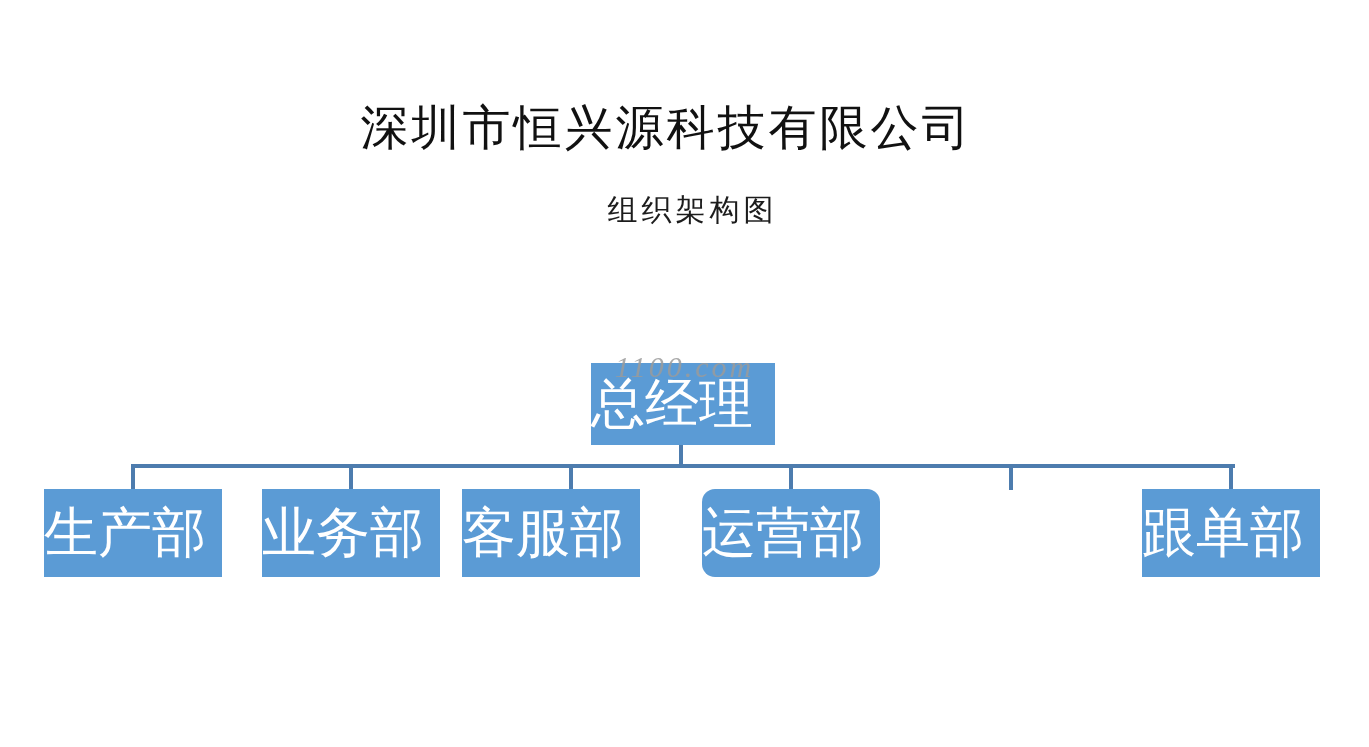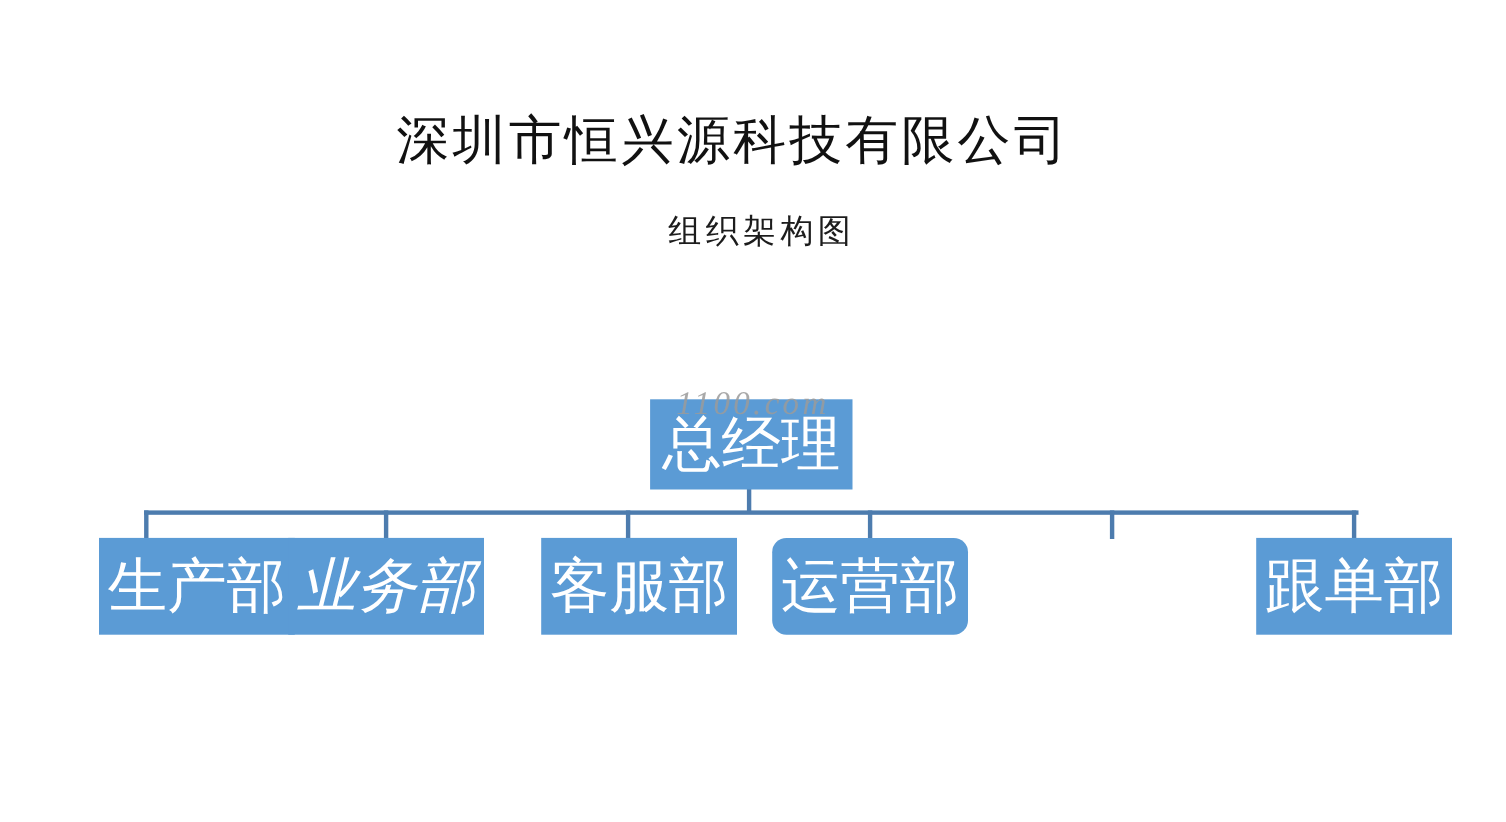--- a/index.html
+++ b/index.html
@@ -61,43 +61,42 @@
     color: var(--watermark-text);
     opacity: 0.85;
     z-index: 5;
     pointer-events: none;
     white-space: nowrap;
   }
   .org-box {
     position: absolute;
     background: var(--box-fill);
     color: var(--box-text);
-    text-align: center;
     white-space: nowrap;
     overflow: hidden;
     z-index: 2;
   }
   .org-box.root {
     left: 591px;
     top: 363px;
     width: 184px;
     height: 82px;
     font-size: 54px;
     line-height: 82px;
   }
   .org-box.dept {
     top: 489px;
     width: 178px;
     height: 88px;
     font-size: 54px;
     line-height: 88px;
   }
-  .dept-0 { left: 44px; margin-left: 46px; }
-  .dept-1 { left: 262px; font-style: italic; }
-  .dept-2 { left: 492px; }
+  .dept-0 { left: 44px; }
+  .dept-1 { left: 262px; }
+  .dept-2 { left: 462px; }
   .dept-3 { left: 702px; border-radius: 13px; }
   .dept-4 { left: 922px; }
   .dept-5 { left: 1142px; }
 
   .connector {
     position: absolute;
     background: var(--connector);
     z-index: 1;
   }
   .connector-stem {

